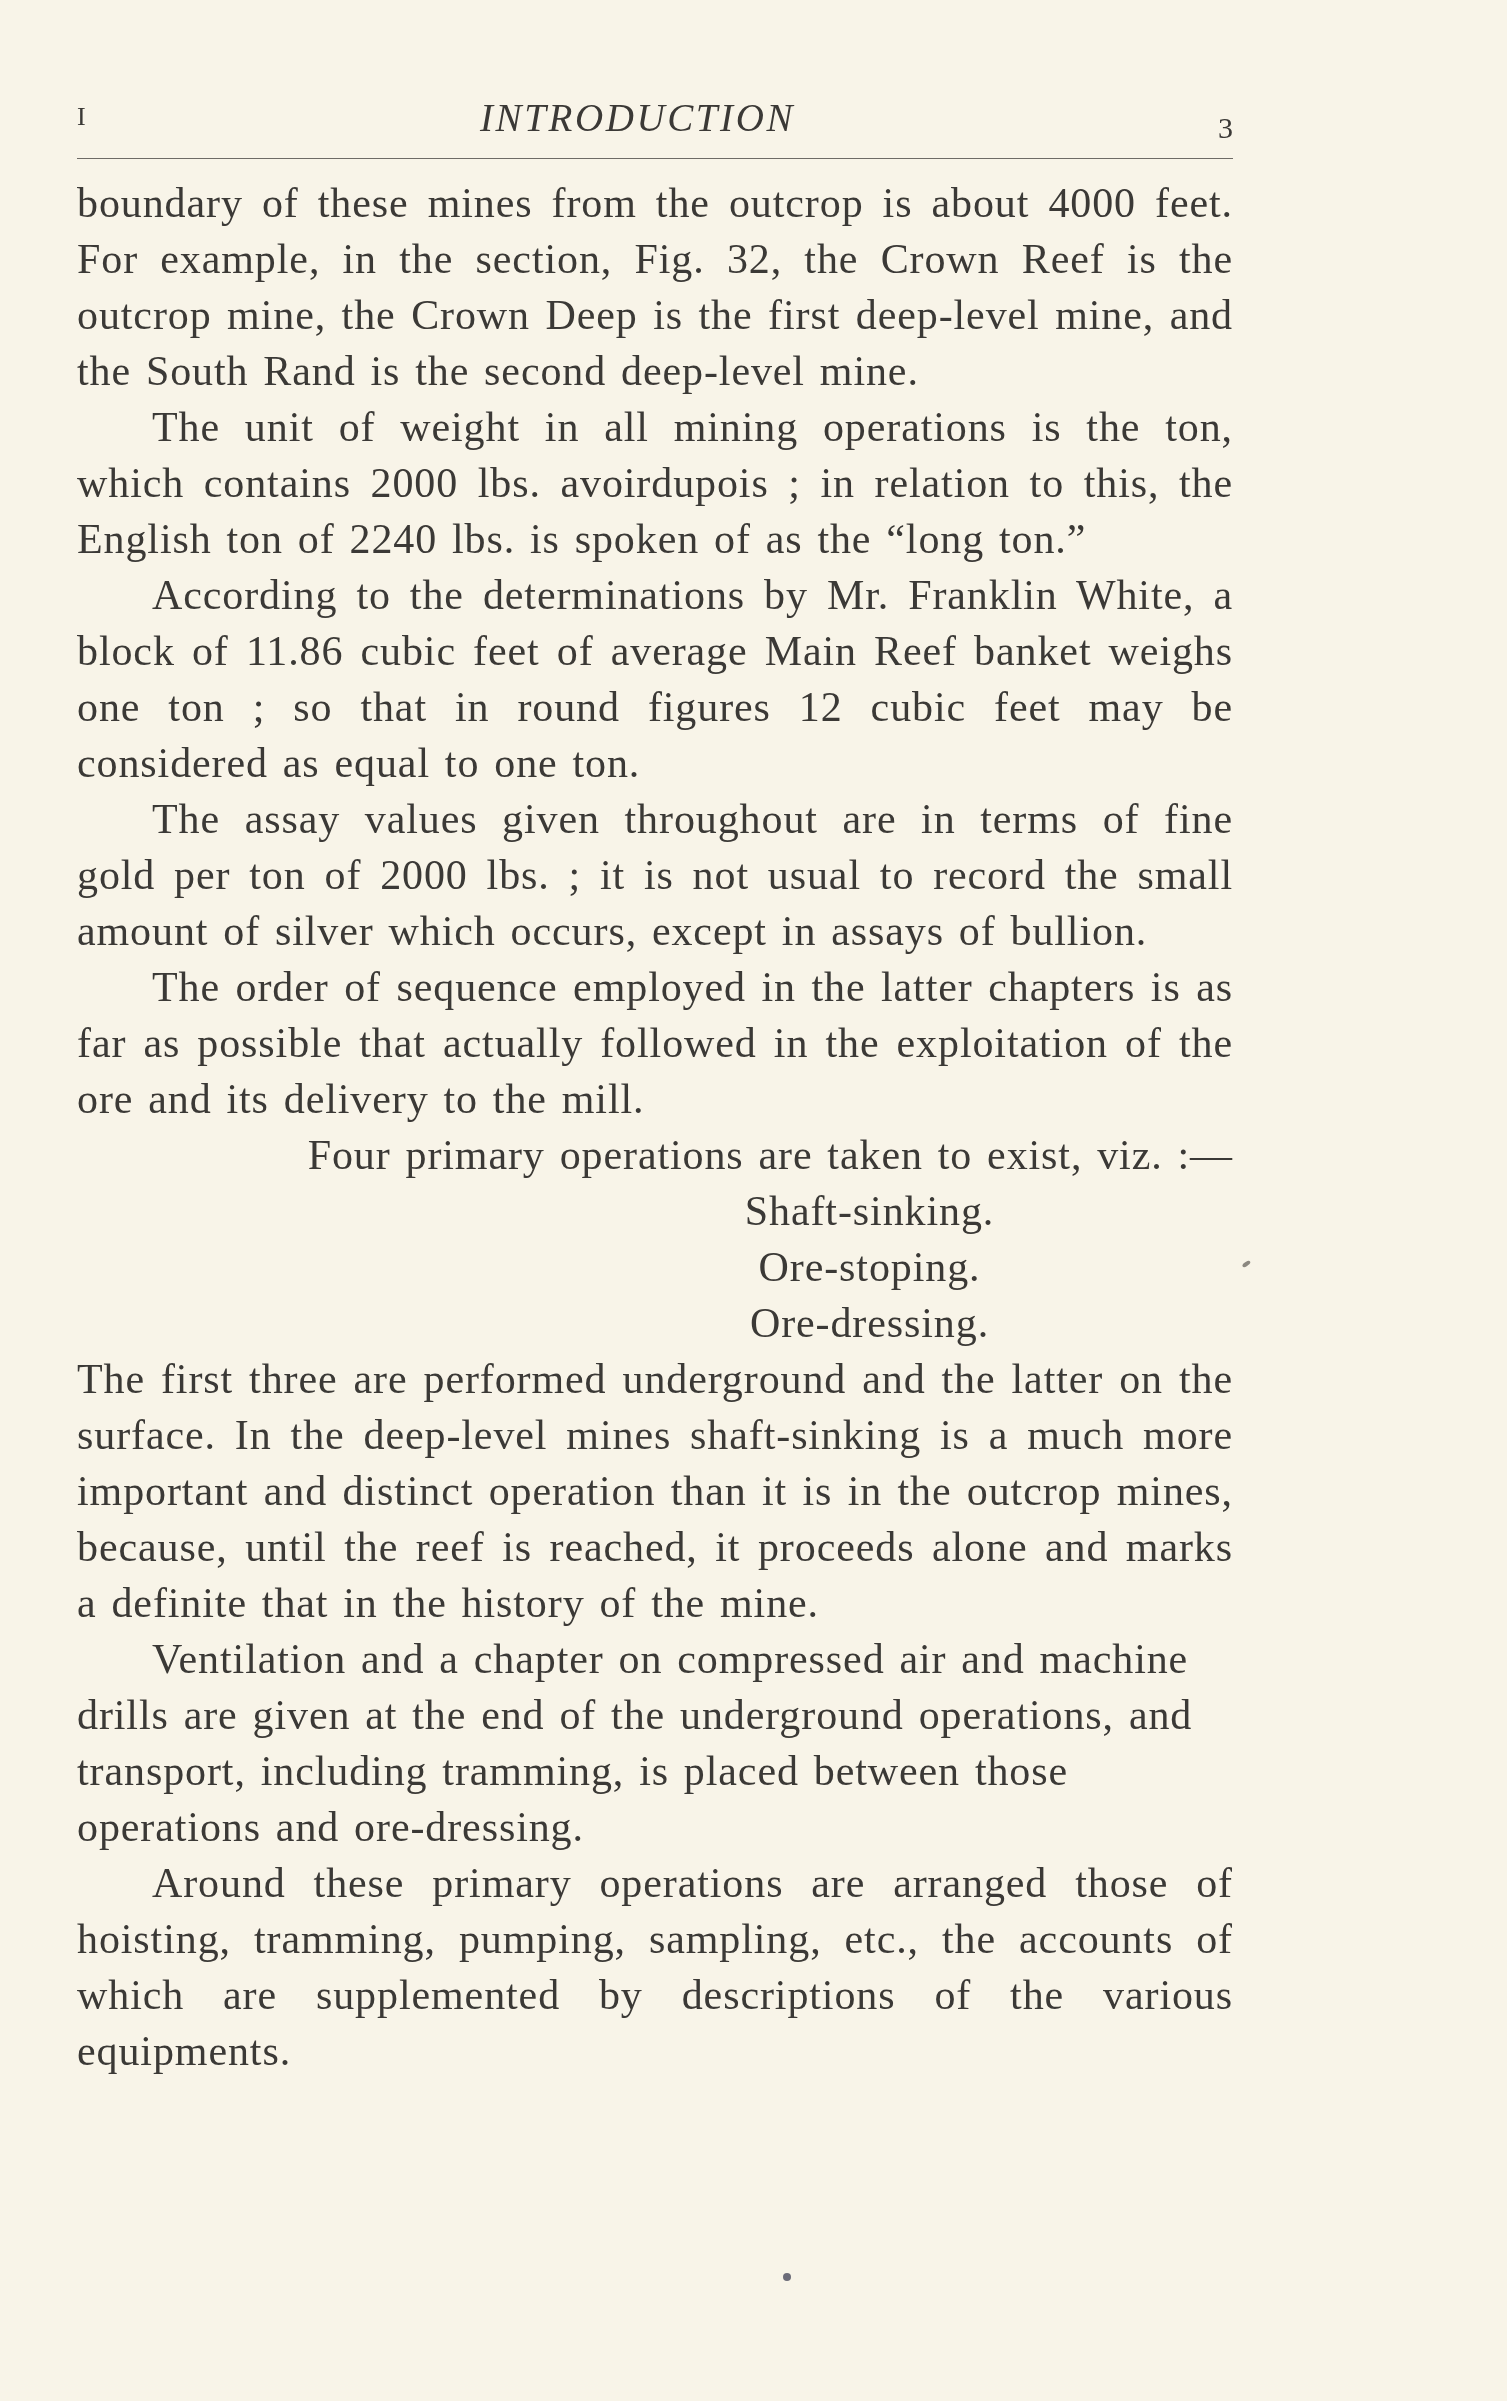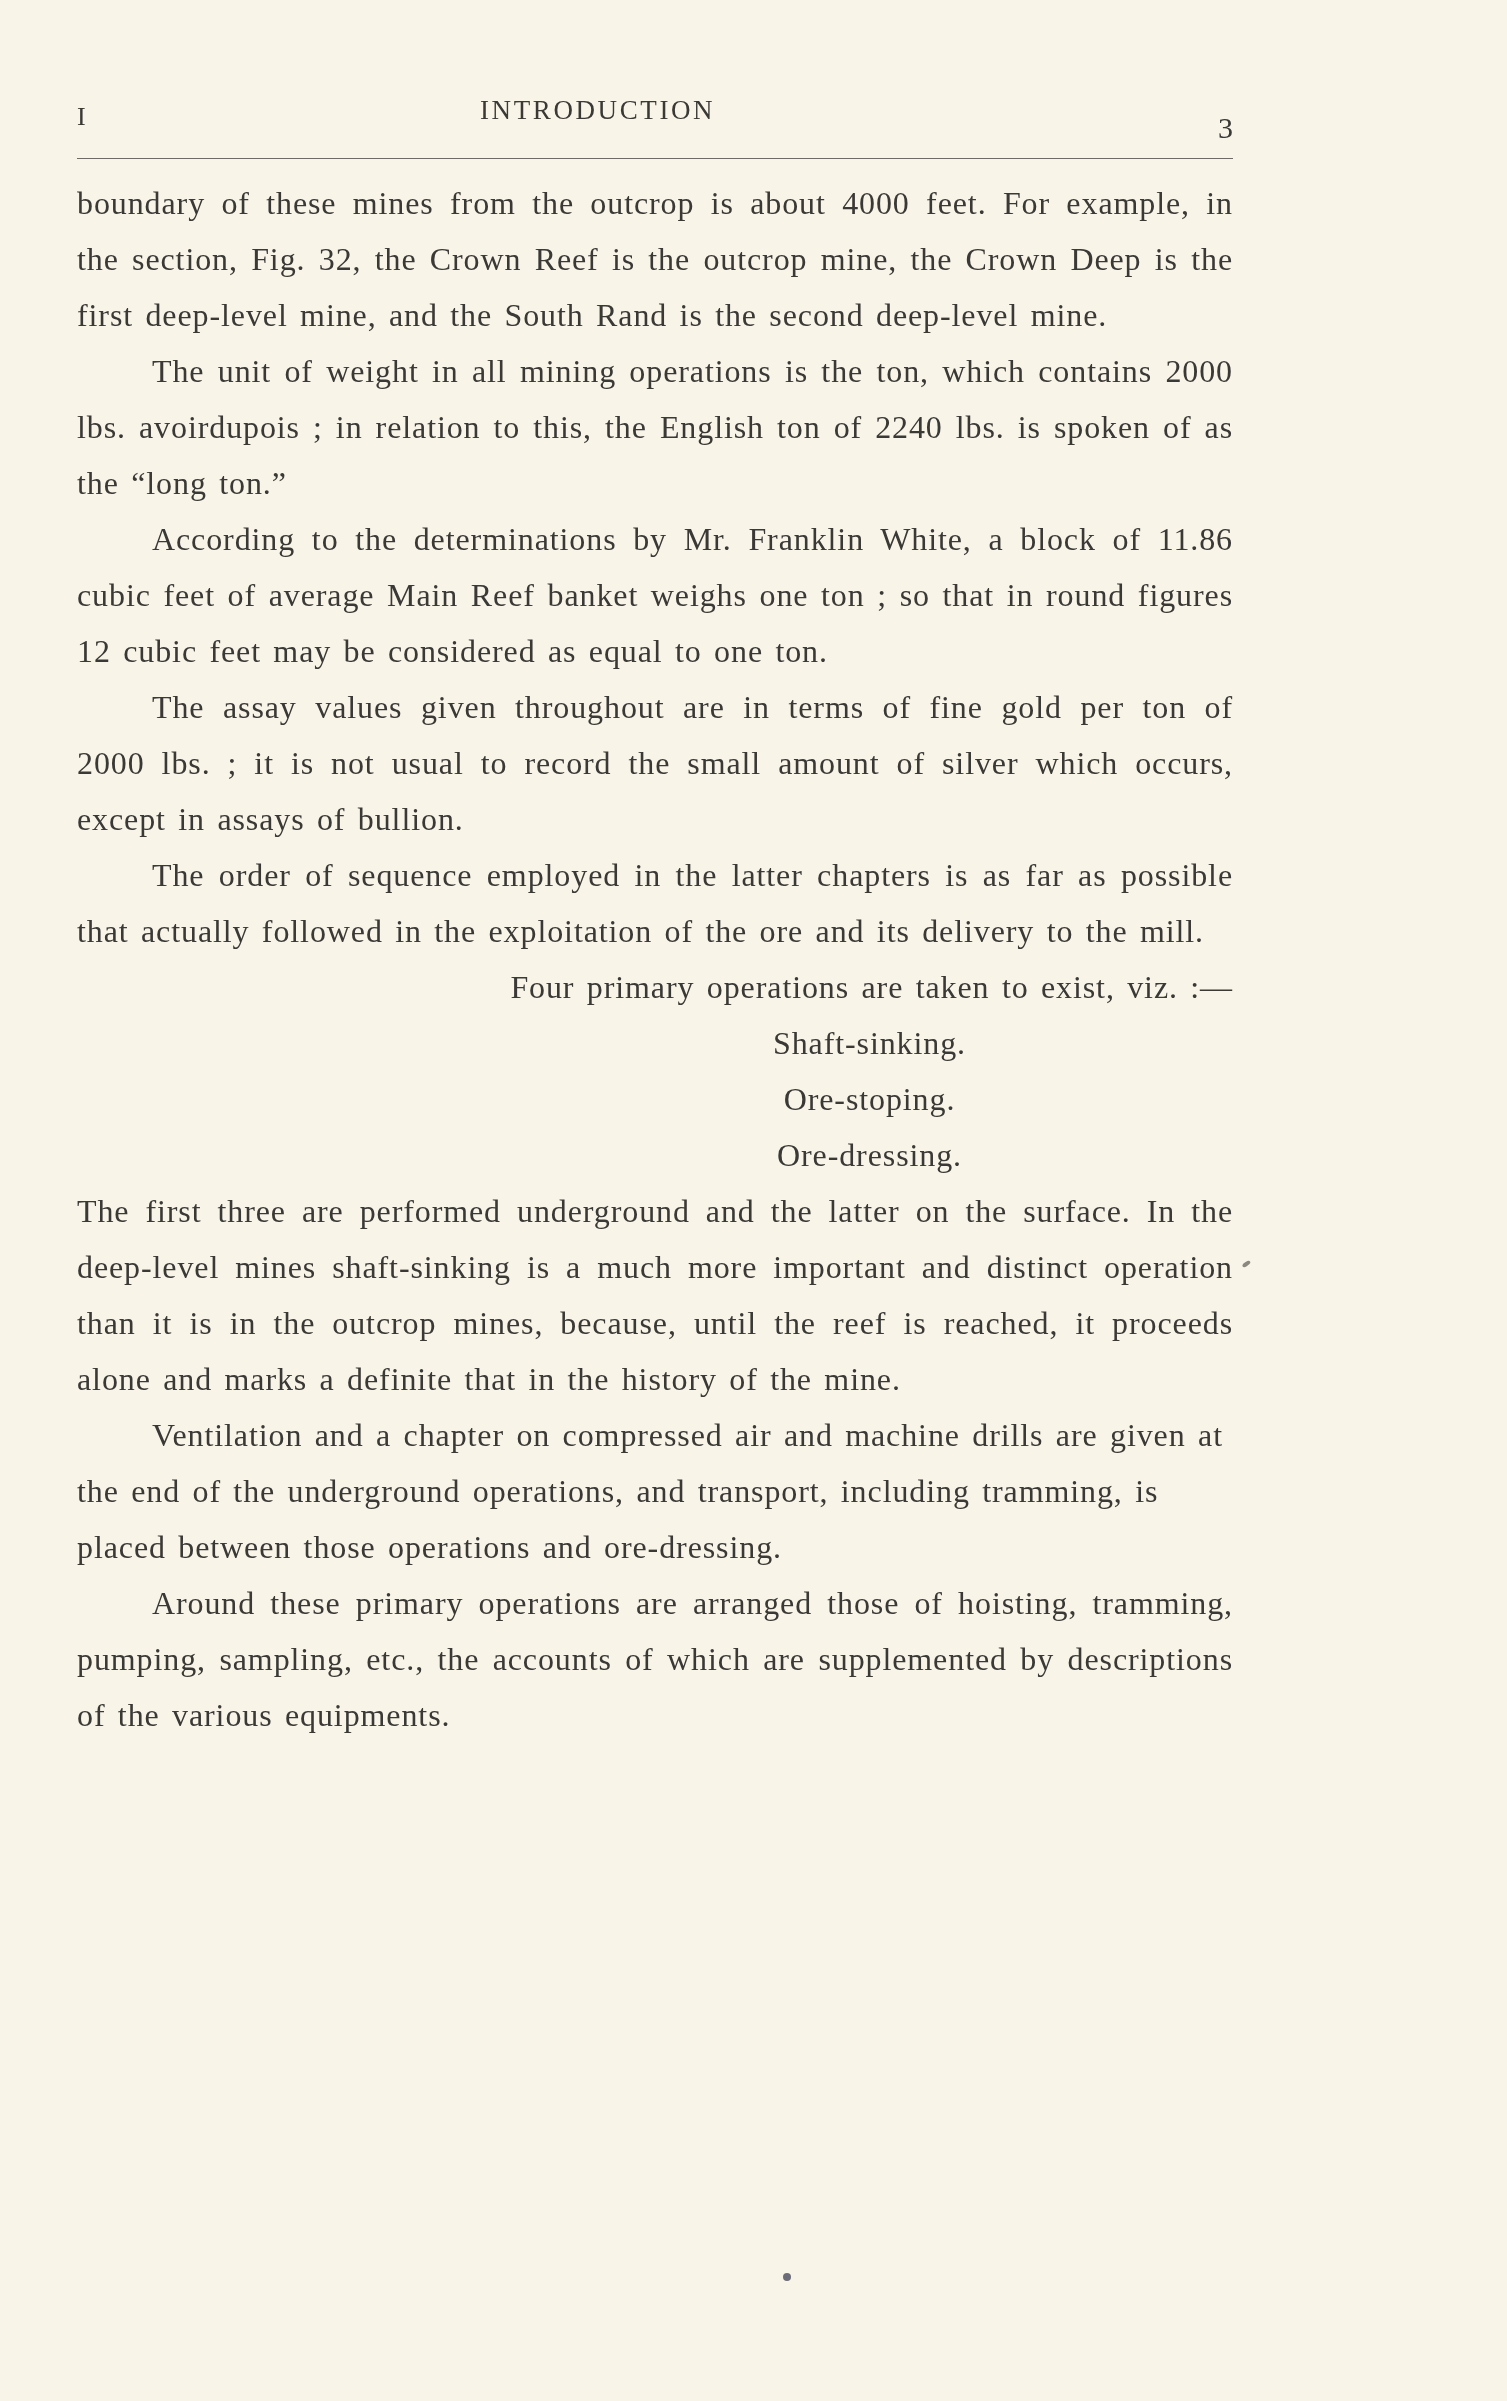--- a/index.html
+++ b/index.html
@@ -32,21 +32,22 @@
     position: absolute;
     left: 0;
     top: 7px;
     font-size: 26px;
     letter-spacing: 0.9px;
   }
   .head-title {
     position: absolute;
     left: 403px;
     top: 0;
-    font-size: 27px;
+    font-size: 39px;
+    font-style: italic;
     letter-spacing: 2.6px;
   }
   .head-page {
     position: absolute;
     right: 0;
     top: 15.8px;
     font-size: 30px;
   }
   .head-rule {
     position: absolute;
@@ -54,21 +55,21 @@
     left: 0;
     width: 1156px;
     height: 0;
     border-top: 1.8px solid #6e6b66;
   }
   .body-text {
     position: absolute;
     top: 175px;
     left: 0;
     width: 1156px;
-    font-size: 32px;
+    font-size: 42px;
     line-height: 56px;
     letter-spacing: 0.9px;
     word-spacing: 3.5px;
     text-align: justify;
   }
   .para {
     margin: 0;
     text-indent: 75px;
   }
   .para.no-indent {

